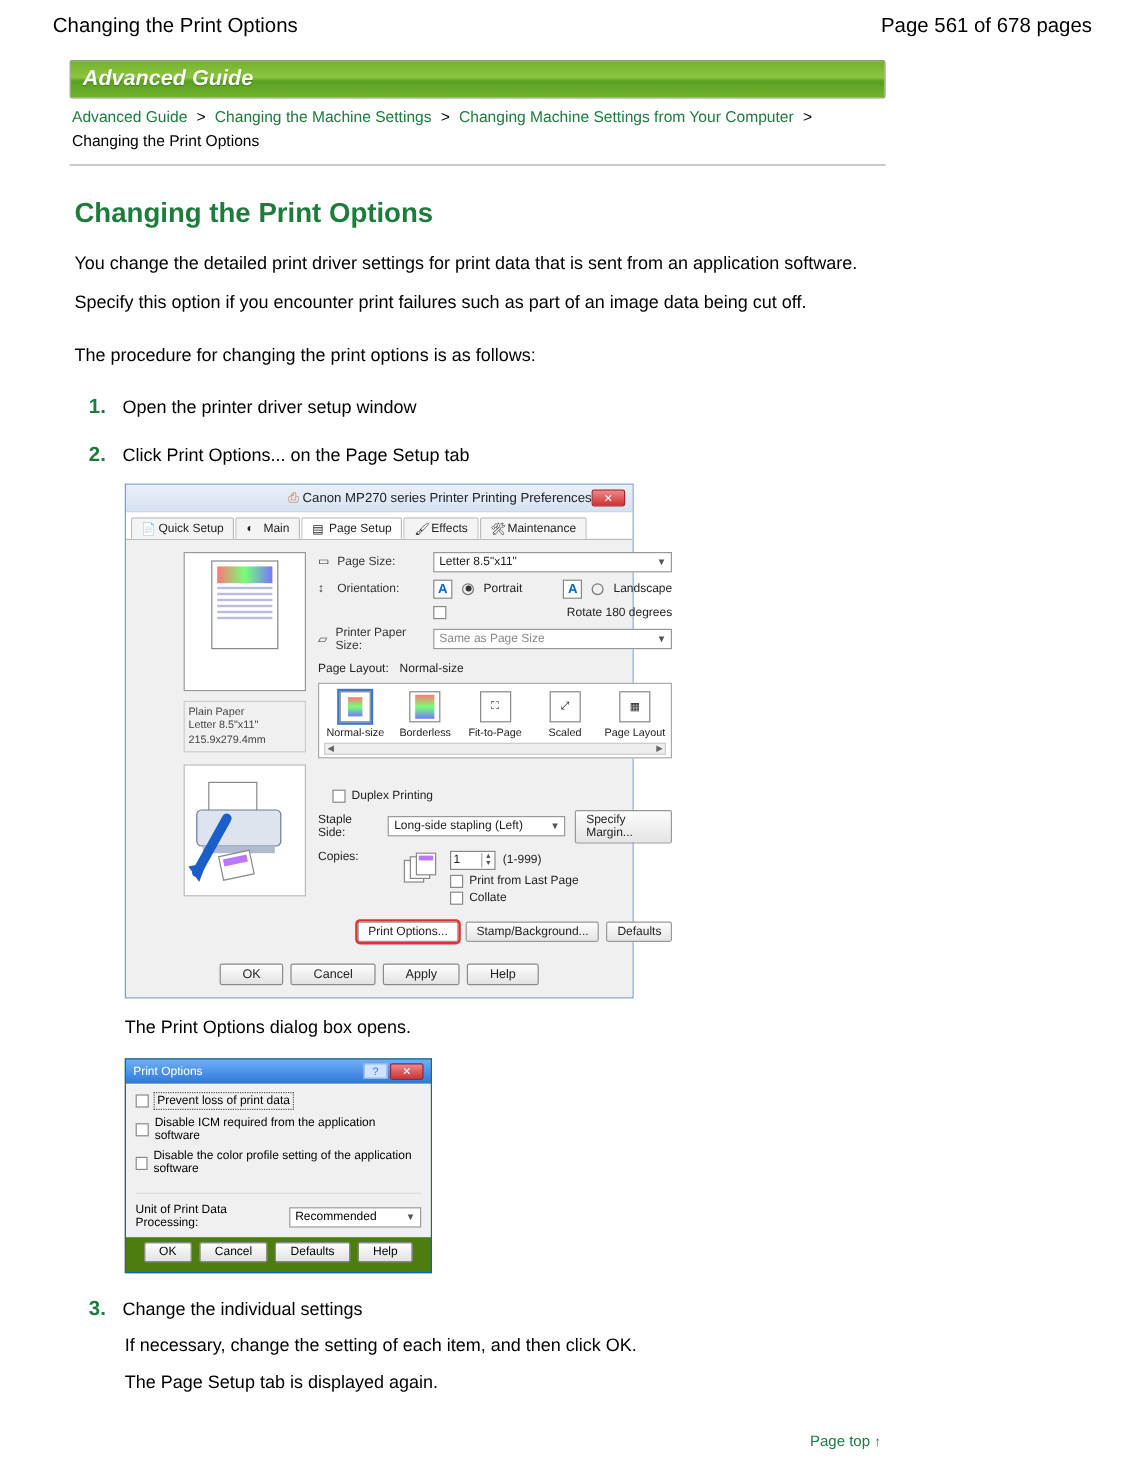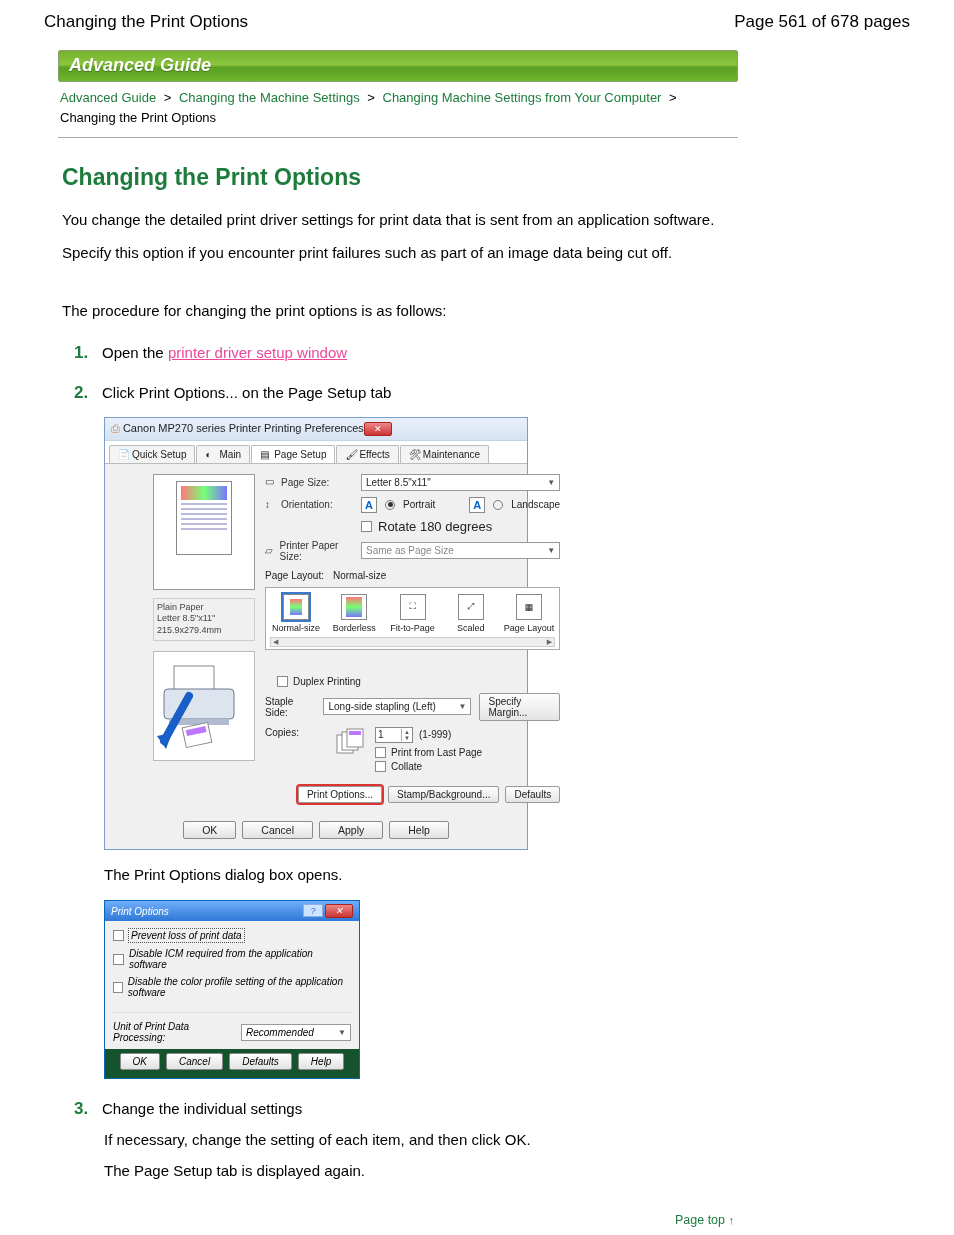--- a/index.html
+++ b/index.html
@@ -56,38 +56,38 @@
   .para { margin: 10px 0; line-height: 1.5; }
   .step { margin: 20px 0 8px 12px; }
   .step-hdr { display: flex; align-items: baseline; gap: 10px; }
   .step-num {
     color: #1d7c3c;
     font-weight: bold;
     font-size: 17px;
     min-width: 18px;
   }
   .step-txt { font-size: 15px; }
-  .step-link { color: #ec4899; text-decoration: underline; }
+  .step-link { color: #000000; }
   .step-sub { margin-left: 30px; margin-top: 10px; }
   .step-sub p { margin: 8px 0; line-height: 1.5; }
 
   
   .dlg {
     border: 1px solid #7a9ecc;
     background: #f0f0f0;
     font-size: 10.5px;
     color: #222;
     margin: 14px 0 14px 30px;
   }
   .dlg-title {
     background: linear-gradient(to bottom, #eaf0fa, #d6e2f2);
     border-bottom: 1px solid #c5d3e8;
     padding: 4px 6px;
     display: flex;
-    justify-content: flex-start;
+    justify-content: flex-end;
     align-items: center;
     font-size: 11px;
   }
   .dlg-close {
     width: 28px; height: 14px;
     background: linear-gradient(to bottom, #e88, #c33);
     border: 1px solid #a22;
     color: #fff;
     display: inline-flex; align-items: center; justify-content: center;
     font-size: 9px; border-radius: 2px;
@@ -150,21 +150,21 @@
     width: 10px; height: 10px; border: 1px solid #777; border-radius: 50%;
     display: inline-flex; align-items: center; justify-content: center;
   }
   .radio-dot.on::after { content: ""; width: 5px; height: 5px; background: #333; border-radius: 50%; }
   .orient-icon {
     width: 16px; height: 16px; border: 1px solid #888; background: #fff;
     display: inline-flex; align-items: center; justify-content: center;
     color: #06c; font-weight: bold; font-size: 11px;
   }
   .chk { width: 11px; height: 11px; border: 1px solid #888; background: #fff; display: inline-block; }
-  .chk-row { display: flex; align-items: center; gap: 6px; margin-left: 96px; font-size: 13px; margin-bottom: 6px; }
+  .chk-row { display: flex; align-items: center; gap: 6px; margin-left: 96px; font-size: 10px; margin-bottom: 6px; justify-content: space-between; }
   .sub-lbl { color: #888; }
 
   .layout-strip {
     border: 1px solid #aaa; background: #fff; margin-top: 4px;
     padding: 6px 4px 2px 4px;
   }
   .layout-items { display: flex; gap: 6px; }
   .layout-item { flex: 1; display: flex; flex-direction: column; align-items: center; gap: 3px; font-size: 9px; }
   .layout-ic {
     width: 26px; height: 26px; border: 1px solid #888; background: #fff;
@@ -202,21 +202,21 @@
     padding: 6px 0 10px 0; background: #f0f0f0;
   }
   .btn-std {
     border: 1px solid #8a8a8a; background: linear-gradient(to bottom, #fefefe, #e2e2e2);
     padding: 2px 18px; font-size: 10.5px; border-radius: 2px;
   }
 
   
   .dlg2 {
     width: 256px; margin: 14px 0 14px 30px;
-    border: 1px solid #0a66b5; background: #14532d; font-size: 10px; font-style: italic;
+    border: 1px solid #0a66b5; background: #4d7c0f; font-size: 10px;
   }
   .dlg2-title {
     background: linear-gradient(to bottom, #6faefb, #2e78d6);
     color: #fff; padding: 3px 6px; display: flex; justify-content: space-between; align-items: center;
   }
   .dlg2-title .icons { display: flex; gap: 2px; }
   .dlg2-title .help-ic {
     width: 20px; height: 13px; background: #cde3ff; border: 1px solid #88b0e0;
     color: #2e78d6; display: inline-flex; align-items: center; justify-content: center; font-size: 9px;
   }
@@ -254,21 +254,21 @@
       <span class="bc-link">Changing Machine Settings from Your Computer</span>
       <span class="bc-sep">&gt;</span>
       <span>Changing the Print Options</span>
     </div>
 
     <div class="main-body">
       <h1>Changing the Print Options</h1>
 
       <div class="para">You change the detailed print driver settings for print data that is sent from an application software.</div>
       <div class="para">Specify this option if you encounter print failures such as part of an image data being cut off.</div>
-      <div class="para" style="margin-top:36px">The procedure for changing the print options is as follows:</div>
+      <div class="para" style="margin-top:22px">The procedure for changing the print options is as follows:</div>
 
       <div class="step">
         <div class="step-hdr">
           <span class="step-num">1.</span>
           <span class="step-txt">
             <span>Open the </span><span class="step-link">printer driver setup window</span>
           </span>
         </div>
       </div>
 

